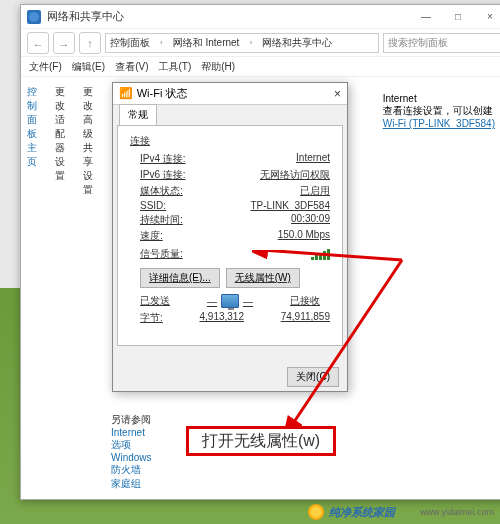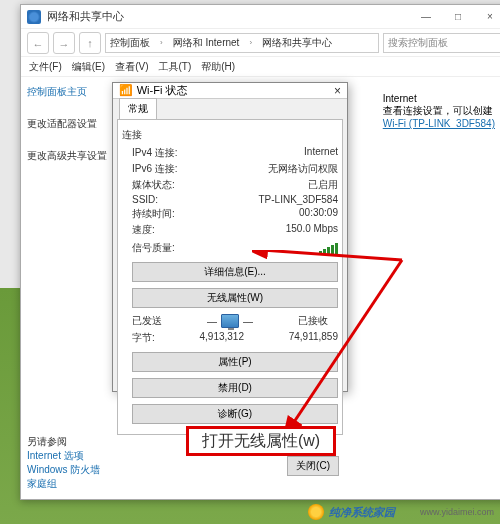--- a/index.html
+++ b/index.html
@@ -14,45 +14,45 @@
 
   .navbar { height: 28px; display: flex; align-items: center; padding: 0 6px; gap: 4px; border-bottom: 1px solid #eee; }
   .navbar .arrow { width: 22px; height: 22px; border: 1px solid #ccc; border-radius: 3px; display: flex; align-items: center; justify-content: center; font-size: 11px; color: #888; }
   .navbar .crumbs { flex: 1; height: 20px; border: 1px solid #ccc; font-size: 10px; display: flex; align-items: center; padding: 0 4px; color: #333; gap: 10px; }
   .navbar .crumbs .sep { color: #888; font-size: 8px; }
   .navbar .search { width: 122px; height: 20px; border: 1px solid #ccc; font-size: 10px; color: #888; padding: 0 4px; display: flex; align-items: center; }
 
   .menubar { height: 20px; display: flex; align-items: center; gap: 10px; padding: 0 8px; font-size: 10px; color: #333; border-bottom: 1px solid #eee; }
 
   .body { display: flex; height: calc(100% - 72px); }
-  .sidebar { width: 110px; padding: 8px 6px; font-size: 10px; color: #333; display: flex; flex-direction: column; gap: 18px; }
+  .sidebar { width: 110px; padding: 8px 6px; font-size: 10px; color: #333; display: flex; flex-direction: row; gap: 18px; }
   .sidebar a { color: #333; text-decoration: none; }
   .sidebar .heading { color: #1a6fb0; font-size: 10px; }
   .sidebar .bottom { margin-top: auto; }
 
   .content { flex: 1; padding: 6px 6px; font-size: 10px; }
   .content .hlink { color: #1a6fb0; }
   .content .h1 { color: #1a6fb0; font-size: 12px; margin-bottom: 4px; }
 
   .wifi-dialog { position: absolute; top: 82px; left: 112px; width: 236px; height: 310px; background: #f0f0f0; border: 1px solid #888; box-shadow: 2px 2px 10px rgba(0,0,0,.3); display: flex; flex-direction: column; }
   .wifi-title { height: 22px; background: #fff; display: flex; align-items: center; padding: 0 6px; font-size: 11px; border-bottom: 1px solid #ccc; }
   .wifi-title .t { flex: 1; }
   .wifi-title .close { font-size: 12px; color: #333; }
   .wifi-tab { height: 20px; display: flex; align-items: flex-end; padding: 0 6px; font-size: 10px; background: #f0f0f0; }
   .wifi-tab span { padding: 3px 8px; background: #fff; border: 1px solid #bbb; border-bottom: none; }
-  .wifi-body { flex: 1; background: #fff; margin: 0 4px 17px 4px; border: 1px solid #bbb; padding: 6px 4px; font-size: 10px; color: #333; display: flex; flex-direction: column; }
+  .wifi-body { flex: 1; background: #fff; margin: 0 4px 17px 4px; border: 1px solid #bbb; padding: 6px 12px; font-size: 10px; color: #333; display: flex; flex-direction: column; text-decoration: underline; }
   .sect { color: #333; margin: 2px 0 3px 0; }
   .row { display: flex; justify-content: space-between; padding: 1px 0 1px 10px; }
   .row .k { color: #333; }
   .row .v { color: #333; }
   .sigrow { display: flex; align-items: center; padding: 3px 0 3px 10px; gap: 6px; }
   .sigbars { display: inline-flex; gap: 1px; align-items: flex-end; }
   .sigbars i { width: 3px; background: #2a8a2a; display: inline-block; }
   .sigbars i:nth-child(1){height:3px}.sigbars i:nth-child(2){height:5px}.sigbars i:nth-child(3){height:7px}.sigbars i:nth-child(4){height:9px}.sigbars i:nth-child(5){height:11px}
-  .btnrow { display: flex; gap: 6px; margin: 4px 0 4px 10px; flex-direction: column; }
+  .btnrow { display: flex; gap: 6px; margin: 4px 0 4px 10px; }
   button.win { font-size: 10px; padding: 2px 8px; background: #e1e1e1; border: 1px solid #adadad; }
   .activity { display: flex; justify-content: space-between; align-items: center; padding: 2px 10px; }
   .monitors { display: flex; align-items: center; gap: 4px; }
   .mon { width: 18px; height: 14px; background: linear-gradient(#6ab0e0,#3a80c0); border: 1px solid #2a60a0; border-radius: 1px; position: relative; }
   .mon::after { content:""; position:absolute; bottom:-3px; left:6px; width:6px; height:2px; background:#888; }
   .dialog-footer { padding: 4px 8px; display: flex; justify-content: flex-end; }
 
   .callout { position: absolute; top: 426px; left: 186px; width: 150px; height: 30px; border: 3px solid #d00; background: #fff; display: flex; align-items: center; justify-content: center; font-size: 16px; color: #333; }
   .arrow-red { position: absolute; top: 250px; left: 252px; width: 160px; height: 180px; pointer-events: none; }
 
@@ -178,25 +178,20 @@
         <span class="mon"></span>
         <span>—</span>
       </span>
       <span>已接收</span>
     </div>
     <div class="row">
       <span class="k">字节:</span>
       <span class="v" style="flex:1; text-align:center;">4,913,312</span>
       <span class="v">74,911,859</span>
     </div>
-    <div class="btnrow" style="margin-top:6px;">
-      <button class="win">属性(P)</button>
-      <button class="win">禁用(D)</button>
-      <button class="win">诊断(G)</button>
-    </div>
     <div style="flex:1"></div>
   </div>
   <div class="dialog-footer">
     <button class="win">关闭(C)</button>
   </div>
 </div>
 
 <svg class="arrow-red" viewBox="0 0 160 180">
   <defs>
       <marker id="ah" markerWidth="10" markerHeight="10" refX="2" refY="3" orient="auto">

